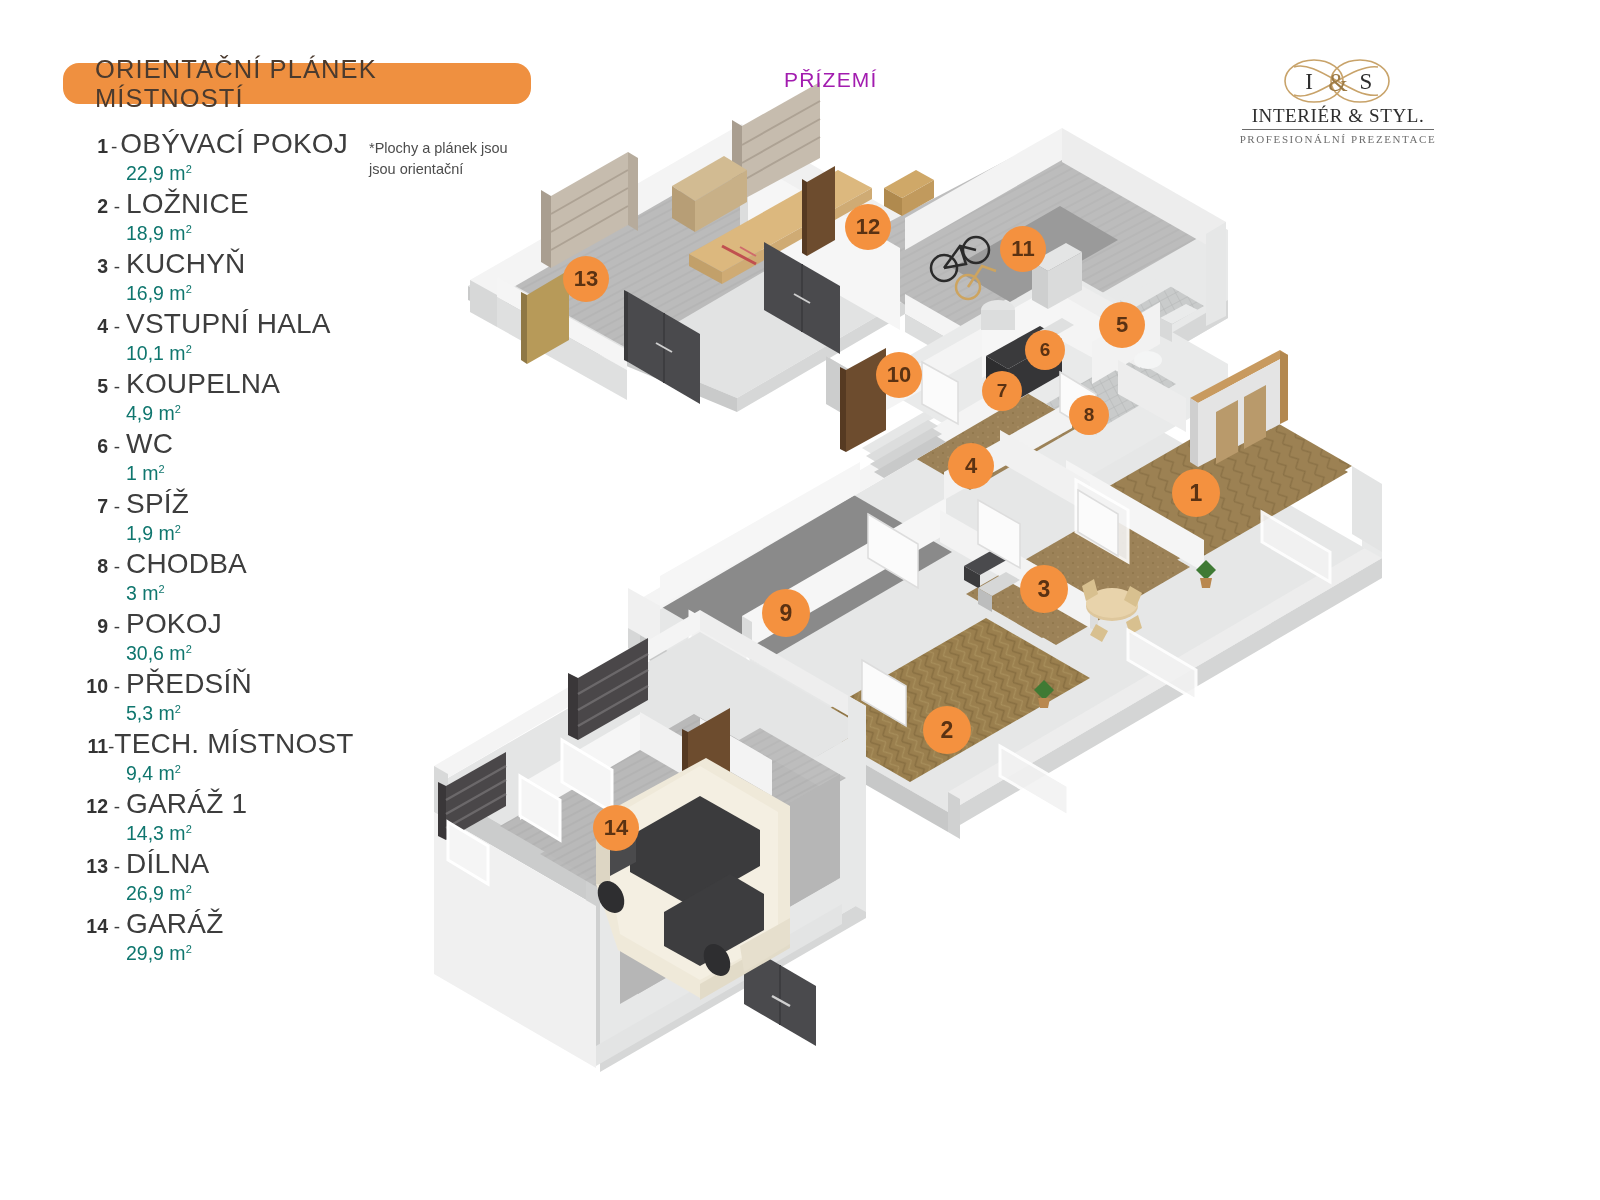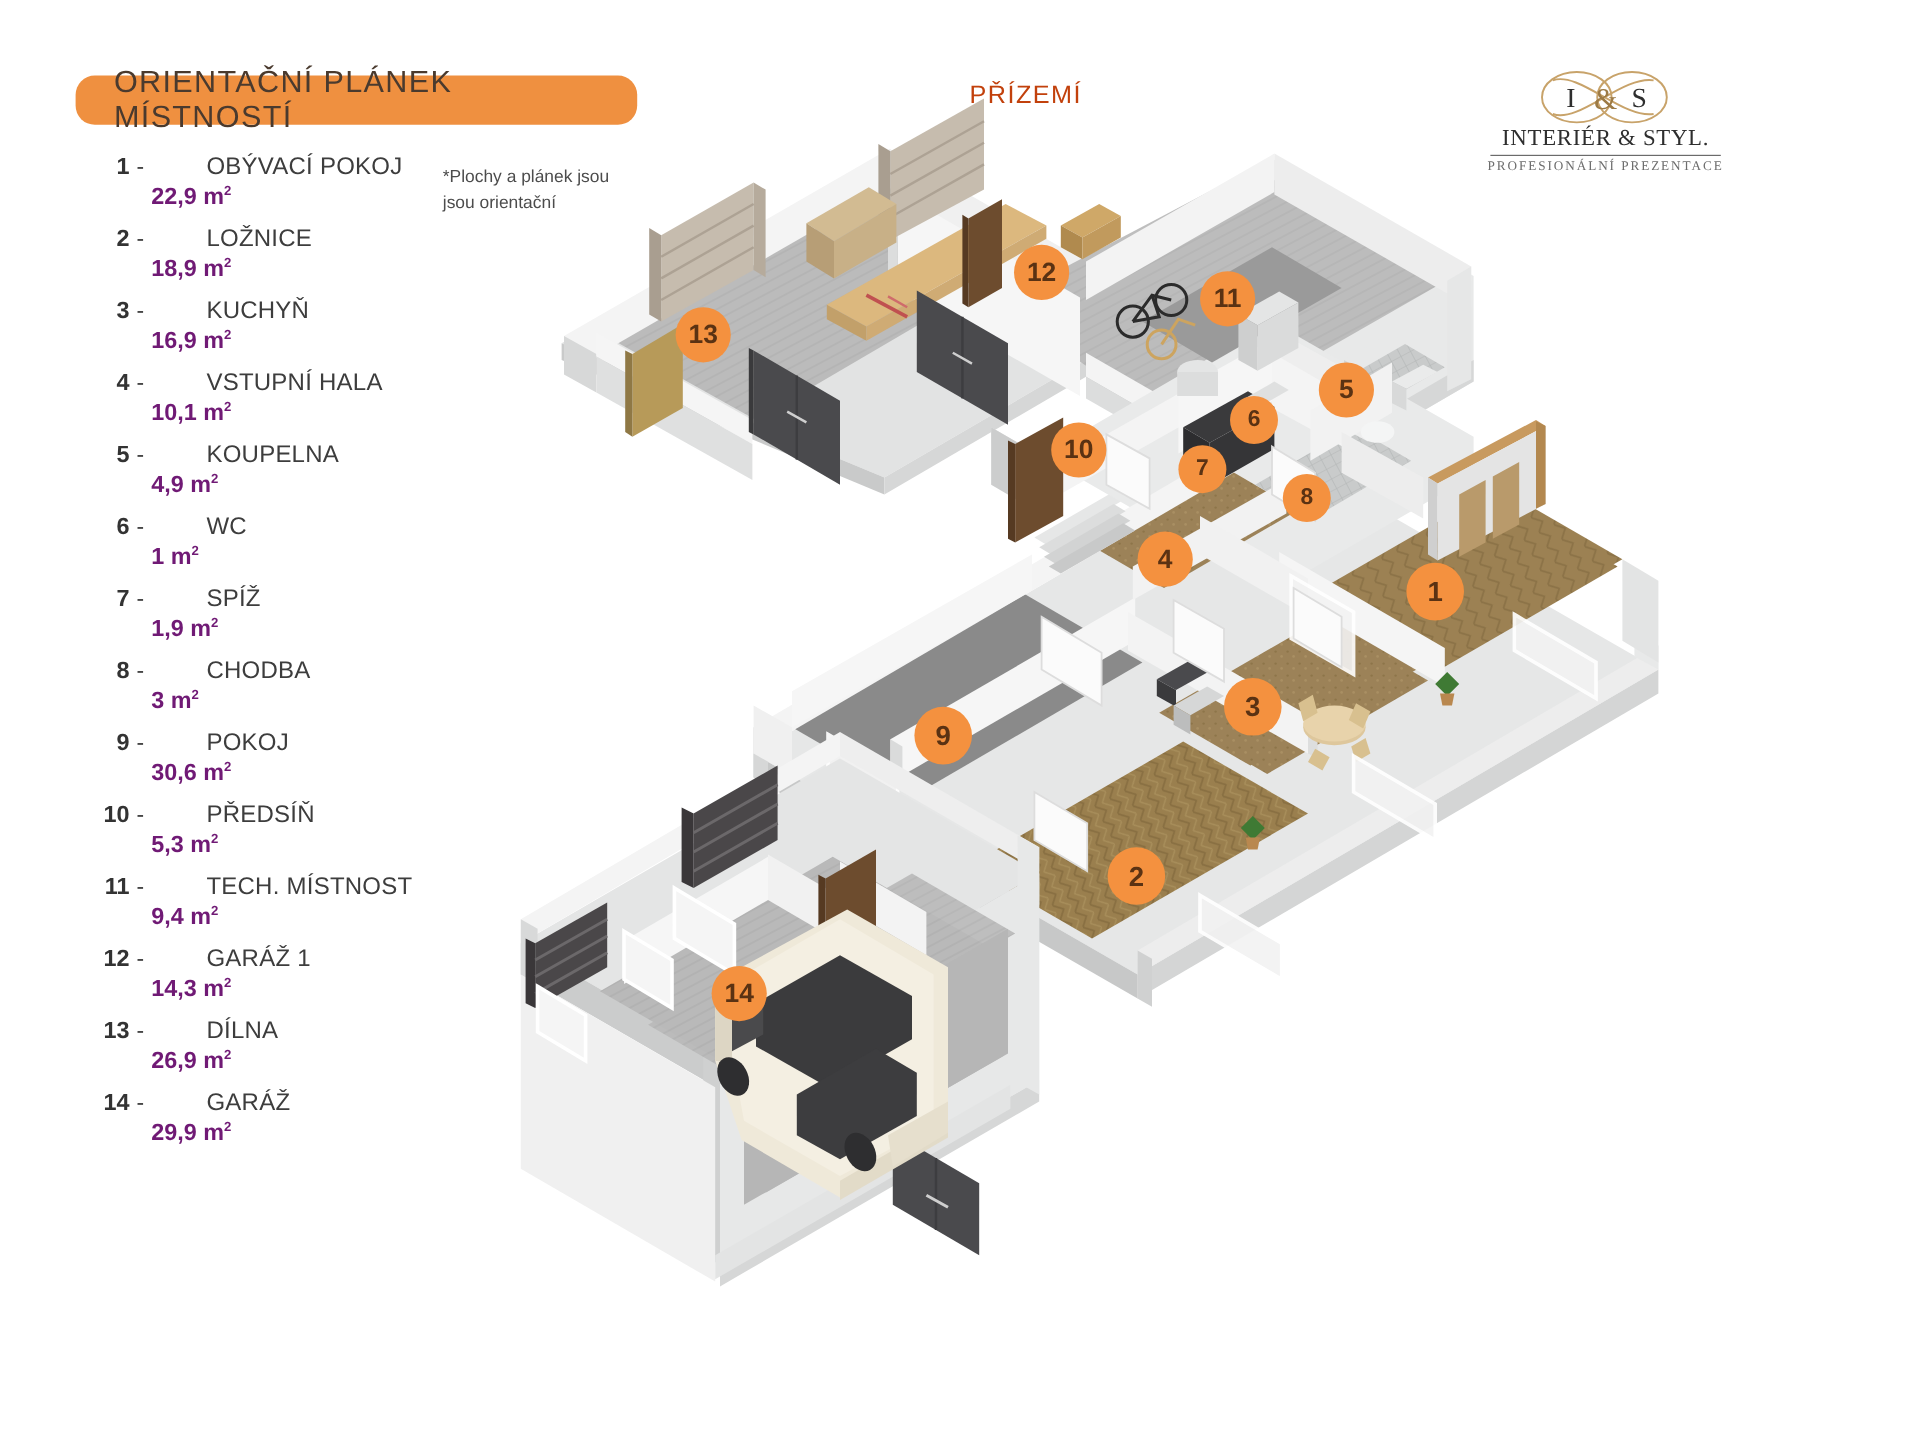--- a/index.html
+++ b/index.html
@@ -24,36 +24,36 @@
   }
 
   
   #note{
     position:absolute;left:369px;top:138px;width:190px;
     font-size:14.5px;line-height:1.42;color:#4c4c4c;
   }
 
   
   #floor-label{
-    position:absolute;left:808px;top:68px;
-    font-size:21px;letter-spacing:1.2px;color:#c2410c;
+    position:absolute;left:784px;top:68px;
+    font-size:21px;letter-spacing:1.2px;color:#a21caf;
   }
 
   
   #legend{position:absolute;left:78px;top:128px;width:270px;}
   .legend-item{position:relative;height:60px;}
   .legend-row1{display:flex;align-items:baseline;}
   .legend-num{
     width:30px;text-align:right;font-weight:bold;font-size:19.5px;color:#333;
     flex:0 0 30px;
   }
   .legend-dash{width:18px;text-align:center;font-size:19px;color:#3d3d3d;}
-  .legend-name{font-size:20px;color:#3d3d3d;letter-spacing:.2px;white-space:nowrap;margin-left:46px;}
+  .legend-name{font-size:28px;color:#3d3d3d;letter-spacing:.2px;white-space:nowrap;}
   .legend-area{
-    margin-left:48px;font-weight:bold;font-size:19.5px;color:#701a75;
+    margin-left:48px;font-weight:normal;font-size:19.5px;color:#0f766e;
     margin-top:2px;
   }
   .legend-area sup{font-size:11px;vertical-align:super;}
 
   
   #logo{position:absolute;left:1232px;top:55px;width:212px;text-align:center;}
   #logo-mark{height:52px;position:relative;}
   #logo-name{
     font-size:19px;letter-spacing:.6px;color:#2e2e2e;margin-top:-2px;
     font-family:"Liberation Serif", serif;

